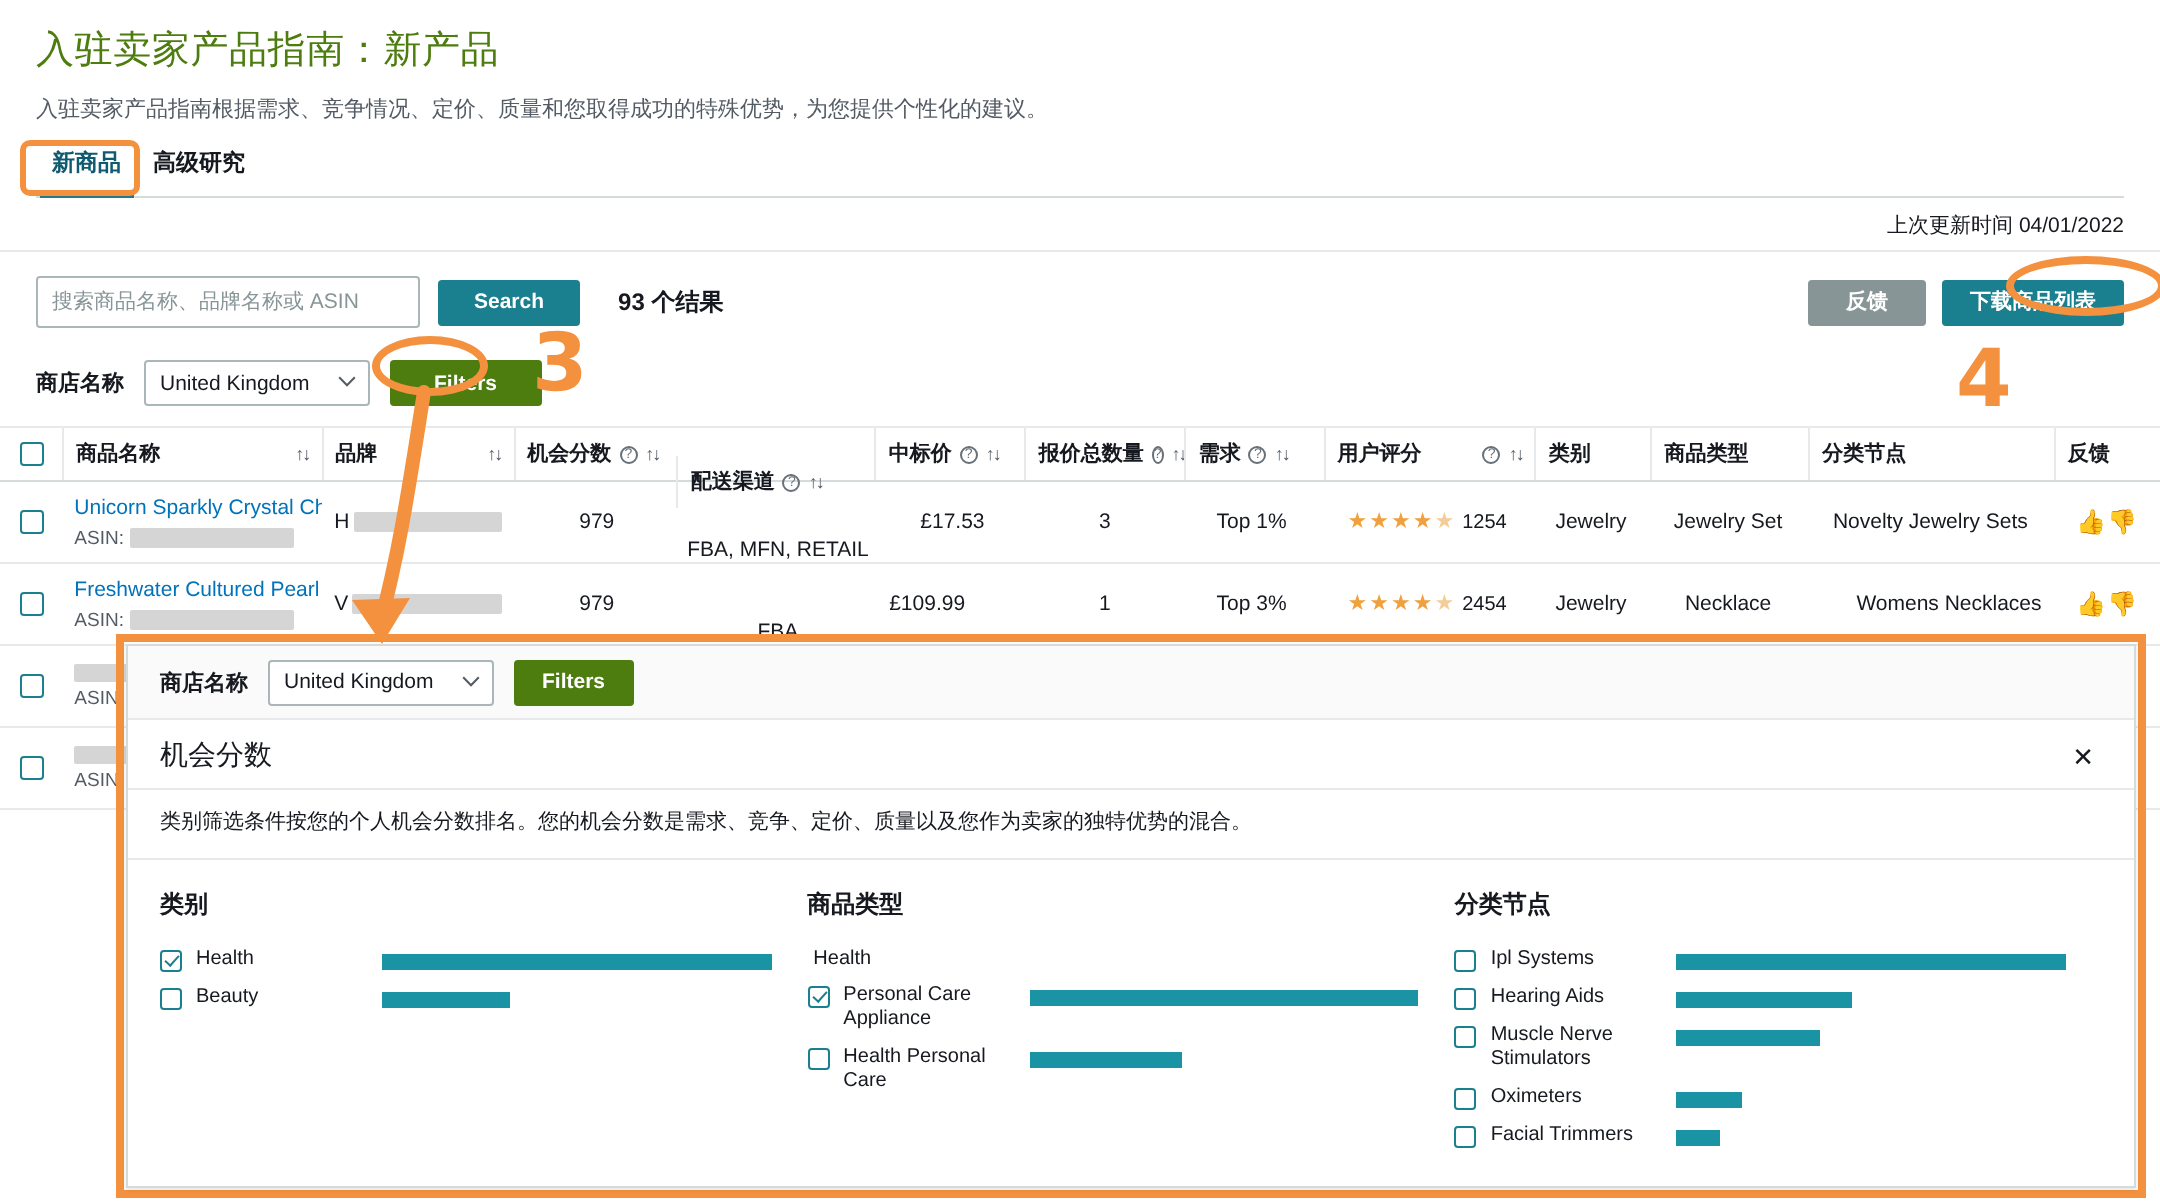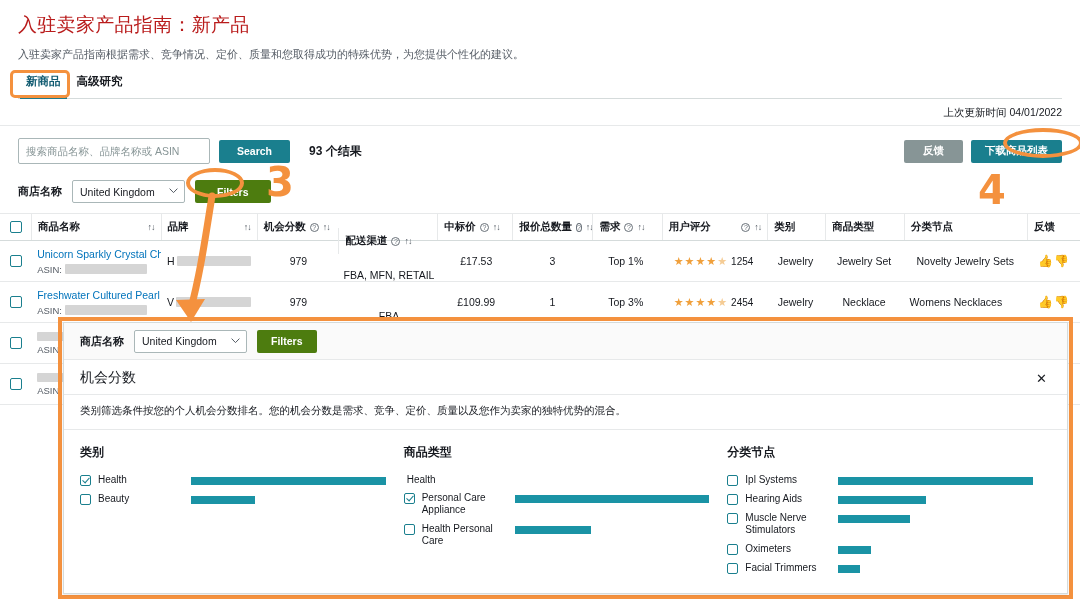--- a/index.html
+++ b/index.html
@@ -9,21 +9,21 @@
     background:#ffffff;
     font-family:"Liberation Sans","DejaVu Sans",sans-serif;
     color:#16191f;
     position:relative;
     overflow:hidden;
     font-size:12px;
   }
 
   
   .page-head { padding:12px 18px 0 18px; }
-  .page-title { font-size:19px; font-weight:400; color:#b91c1c; letter-spacing:.3px; margin:0 0 9px 0; }
+  .page-title { font-size:19px; font-weight:400; color:#4d7c0f; letter-spacing:.3px; margin:0 0 9px 0; }
   .page-sub { font-size:11px; color:#545b64; margin:0 0 12px 0; }
 
   
   .tabs { position:relative; border-bottom:1px solid #d5dbdb; margin:0 18px 0 18px; display:flex; gap:0; height:25px; }
   .tab { font-size:11.5px; padding:0 8px 6px 8px; color:#16191f; font-weight:700; cursor:pointer; position:relative; }
   .tab.active { color:#0f5a70; }
   .tab.active:after { content:""; position:absolute; left:2px; right:2px; bottom:-1px; height:3px; background:#1f7a8c; }
   .tab.inactive { font-weight:700; color:#16191f; }
 
   
@@ -309,21 +309,21 @@
         <div class="td c-brand" style="flex-direction:row;align-items:center;gap:2px">
           <span>V</span>
           <span class="redact" style="width:82px"></span>
         </div>
         <div class="td c-score" style="align-items:center">
           <span>979</span>
         </div>
         <div class="td c-chan" style="align-items:center">
           <span>FBA</span>
         </div>
-        <div class="td c-price" style="align-items:center">
+        <div class="td c-price" style="align-items:flex-start">
           <span>£109.99</span>
         </div>
         <div class="td c-qty" style="align-items:center">
           <span>1</span>
         </div>
         <div class="td c-demand" style="align-items:center">
           <span>Top 3%</span>
         </div>
         <div class="td c-rating" style="flex-direction:row;align-items:center;justify-content:center">
           <span class="stars">
@@ -334,21 +334,21 @@
             <span class="star half">★</span>
           </span>
           <span class="rcount">2454</span>
         </div>
         <div class="td c-cat" style="align-items:center">
           <span>Jewelry</span>
         </div>
         <div class="td c-type" style="align-items:center">
           <span>Necklace</span>
         </div>
-        <div class="td c-node" style="align-items:flex-start">
+        <div class="td c-node" style="align-items:flex-end">
           <span>Womens Necklaces</span>
         </div>
         <div class="td c-fb" style="flex-direction:row;align-items:center;justify-content:center">
           <span class="thumbs">
             <span>👍</span>
             <span>👎</span>
           </span>
         </div>
       </div>
       <div class="trow">

